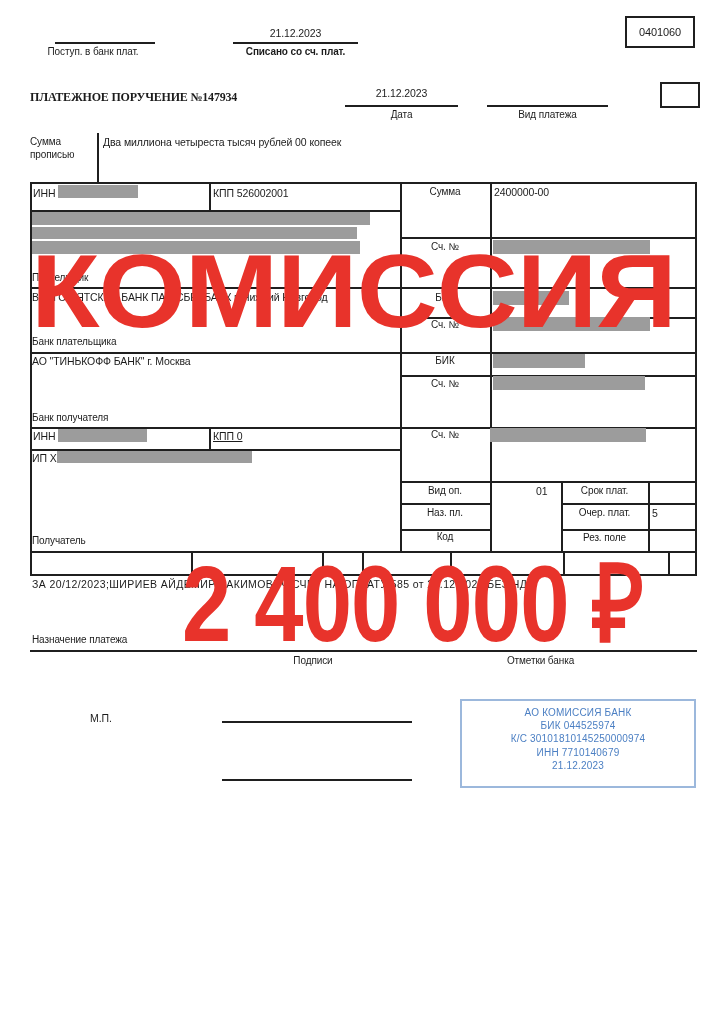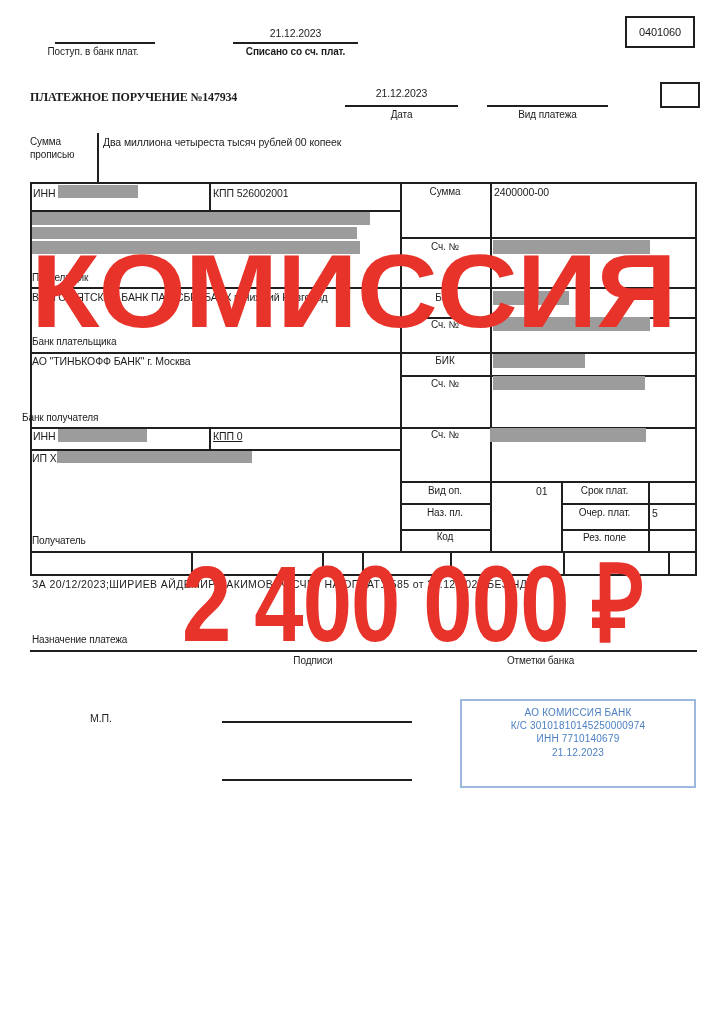--- a/index.html
+++ b/index.html
@@ -101,21 +101,21 @@
 
   <div class="t" style="left:32px;top:291px;">ВОЛГО-ВЯТСКИЙ БАНК ПАО СБЕРБАНК г. Нижний Новгород</div>
   <div class="t lbl" style="left:32px;top:336px;">Банк плательщика</div>
 
   <div class="t lbl c" style="left:400px;top:292px;width:90px;">БИК</div>
   <div class="bar" style="left:493px;top:291px;width:76px;height:14px;"></div>
   <div class="t lbl c" style="left:400px;top:319px;width:90px;">Сч. №</div>
   <div class="bar" style="left:493px;top:317px;width:157px;height:14px;"></div>
 
   <div class="t" style="left:32px;top:355px;">АО "ТИНЬКОФФ БАНК" г. Москва</div>
-  <div class="t lbl" style="left:22px;top:412px;text-align:right;">Банк получателя</div>
+  <div class="t lbl" style="left:32px;top:412px;text-align:right;">Банк получателя</div>
 
   <div class="t lbl c" style="left:400px;top:355px;width:90px;">БИК</div>
   <div class="bar" style="left:493px;top:354px;width:92px;height:14px;"></div>
   <div class="t lbl c" style="left:400px;top:378px;width:90px;">Сч. №</div>
   <div class="bar" style="left:493px;top:376px;width:152px;height:14px;"></div>
 
   <div class="t" style="left:33px;top:430px;">ИНН</div>
   <div class="bar" style="left:58px;top:429px;width:89px;height:13px;"></div>
   <div class="t" style="left:213px;top:430px;text-decoration:underline;">КПП 0</div>
   <div class="t" style="left:32px;top:452px;">ИП Х</div>
@@ -141,20 +141,21 @@
 
   <div class="t lbl c" style="left:268px;top:655px;width:90px;">Подписи</div>
   <div class="t lbl c" style="left:488px;top:655px;width:105px;">Отметки банка</div>
 
   <div class="t" style="left:90px;top:712px;">М.П.</div>
   <div class="hl" style="left:222px;top:721px;width:190px;"></div>
   <div class="hl" style="left:222px;top:779px;width:190px;"></div>
 
   <div class="stamp">
     <div>АО КОМИССИЯ БАНК</div>
+    <div>БИК 044525974</div>
     <div>К/С 30101810145250000974</div>
     <div>ИНН 7710140679</div>
     <div>21.12.2023</div>
   </div>
 
   <div class="wm" style="left:31px;top:240px;font-size:103px;transform:scaleX(1.09);letter-spacing:-1px;">КОМИССИЯ</div>
   <div class="wm" style="left:182px;top:550px;font-size:108px;transform:scaleX(0.82);letter-spacing:-1px;">2 400 000 ₽</div>
 
 </div>
 

